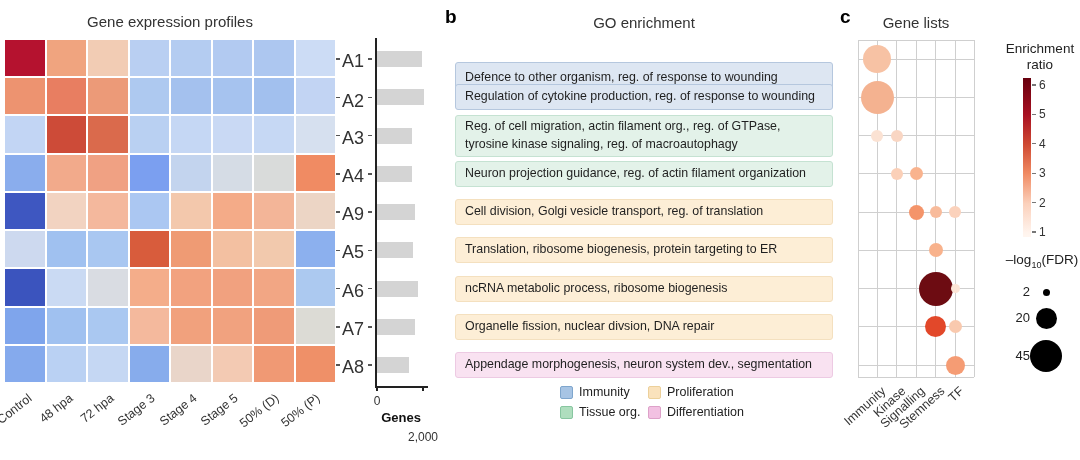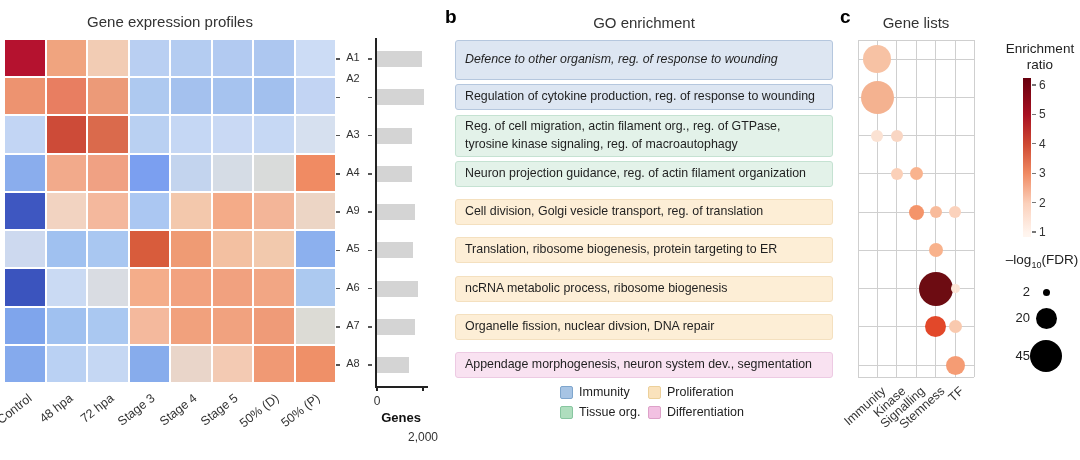--- a/index.html
+++ b/index.html
@@ -3,21 +3,21 @@
 <meta charset="utf-8">
 <style>
   html,body{margin:0;padding:0;background:#fff;}
   .fig{position:relative;width:1080px;height:460px;background:#fff;overflow:hidden;
        font-family:"Liberation Sans",sans-serif;color:#333;}
   .abs{position:absolute;}
   .panel-title{font-size:15px;color:#333;text-align:center;}
   .panel-letter{font-size:19px;font-weight:bold;color:#000;}
   .hm-grid{display:grid;grid-template-columns:repeat(8,1fr);grid-template-rows:repeat(9,1fr);gap:2px;}
   .hm-cell{width:100%;height:100%;}
-  .row-label{font-size:11px;color:#333;text-align:center;width:24px;}
+  .row-label{font-size:18px;color:#333;text-align:center;width:24px;}
   .tick{background:#555;}
   .axis{background:#222;}
   .bar{background:#d4d4d4;}
   .xtick-label{font-size:12px;color:#333;text-align:center;}
   .axis-caption{font-size:13px;font-weight:600;color:#111;text-align:center;}
   .xlab{width:110px;text-align:right;font-size:12.5px;color:#333;transform-origin:100% 0%;
         transform:rotate(-38deg);white-space:nowrap;}
   .xlab-c{transform:rotate(-42deg);}
   .go-box{left:455px;width:378px;display:flex;align-items:center;border-radius:3px;
           font-size:12.4px;color:#1f1f1f;padding:0 9px;box-sizing:border-box;line-height:1.45;}
@@ -113,21 +113,21 @@
       <div class="hm-cell" style="background: rgb(135, 172, 236);"></div>
       <div class="hm-cell" style="background: rgb(233, 213, 201);"></div>
       <div class="hm-cell" style="background: rgb(243, 202, 179);"></div>
       <div class="hm-cell" style="background: rgb(240, 153, 116);"></div>
       <div class="hm-cell" style="background: rgb(239, 144, 104);"></div>
     </div>
   <div id="hm-row-labels">
       <div class="abs row-label" style="left: 341px; top: 51px;">A1</div>
       <div class="abs tick" style="left: 336px; top: 58.25px; width: 4px; height: 1.5px;"></div>
       <div class="abs tick" style="left: 368px; top: 58.25px; width: 4px; height: 1.5px;"></div>
-      <div class="abs row-label" style="left: 341px; top: 72px;">A2</div>
+      <div class="abs row-label" style="left: 341px; top: 91px;">A2</div>
       <div class="abs tick" style="left: 336px; top: 96.5px; width: 4px; height: 1.5px;"></div>
       <div class="abs tick" style="left: 368px; top: 96.5px; width: 4px; height: 1.5px;"></div>
       <div class="abs row-label" style="left: 341px; top: 127.5px;">A3</div>
       <div class="abs tick" style="left: 336px; top: 134.75px; width: 4px; height: 1.5px;"></div>
       <div class="abs tick" style="left: 368px; top: 134.75px; width: 4px; height: 1.5px;"></div>
       <div class="abs row-label" style="left: 341px; top: 165.75px;">A4</div>
       <div class="abs tick" style="left: 336px; top: 173px; width: 4px; height: 1.5px;"></div>
       <div class="abs tick" style="left: 368px; top: 173px; width: 4px; height: 1.5px;"></div>
       <div class="abs row-label" style="left: 341px; top: 204px;">A9</div>
       <div class="abs tick" style="left: 336px; top: 211.25px; width: 4px; height: 1.5px;"></div>
@@ -171,21 +171,21 @@
       <div class="abs bar" style="left: 377px; top: 318.75px; width: 37.9px; height: 16px; background: rgb(212, 212, 212);"></div>
       <div class="abs bar" style="left: 377px; top: 357px; width: 32.2px; height: 16px; background: rgb(212, 212, 212);"></div>
     </div>
   <div class="abs xtick-label" style="left:370px;top:394px;width:14px;">0</div>
   <div class="abs xtick-label" style="left:403px;top:394px;width:40px;margin-top:36px;">2,000</div>
   <div class="abs axis-caption" style="left:374px;top:410px;width:54px;">Genes</div>
 
   <div class="abs panel-letter" style="left:445px;top:6px;">b</div>
   <div class="abs panel-title" style="left:455px;top:14px;width:378px;">GO enrichment</div>
   <div id="go-boxes">
-      <div class="abs go-box" style="top: 40px; height: 40px; background: rgb(221, 230, 242); border: 1px solid rgb(181, 199, 222); font-style: italic;">Defence to other organism, reg. of response to wounding</div>
+      <div class="abs go-box" style="top: 62px; height: 32px; background: rgb(221, 230, 242); border: 1px solid rgb(181, 199, 222);">Defence to other organism, reg. of response to wounding</div>
       <div class="abs go-box" style="top: 84.25px; height: 26px; background: rgb(221, 230, 242); border: 1px solid rgb(181, 199, 222);">Regulation of cytokine production, reg. of response to wounding</div>
       <div class="abs go-box" style="top: 114.5px; height: 42px; background: rgb(227, 242, 233); border: 1px solid rgb(197, 226, 210);">Reg. of cell migration, actin filament org., reg. of GTPase, tyrosine kinase signaling, reg. of macroautophagy</div>
       <div class="abs go-box" style="top: 160.75px; height: 26px; background: rgb(227, 242, 233); border: 1px solid rgb(197, 226, 210);">Neuron projection guidance, reg. of actin filament organization</div>
       <div class="abs go-box" style="top: 199px; height: 26px; background: rgb(253, 238, 214); border: 1px solid rgb(244, 224, 191);">Cell division, Golgi vesicle transport, reg. of translation</div>
       <div class="abs go-box" style="top: 237.25px; height: 26px; background: rgb(253, 238, 214); border: 1px solid rgb(244, 224, 191);">Translation, ribosome biogenesis, protein targeting to ER</div>
       <div class="abs go-box" style="top: 275.5px; height: 26px; background: rgb(253, 238, 214); border: 1px solid rgb(244, 224, 191);">ncRNA metabolic process, ribosome biogenesis</div>
       <div class="abs go-box" style="top: 313.75px; height: 26px; background: rgb(253, 238, 214); border: 1px solid rgb(244, 224, 191);">Organelle fission, nuclear divsion, DNA repair</div>
       <div class="abs go-box" style="top: 352px; height: 26px; background: rgb(249, 226, 241); border: 1px solid rgb(237, 202, 227);">Appendage morphogenesis, neuron system dev., segmentation</div>
     </div>
   <div id="go-legend">

